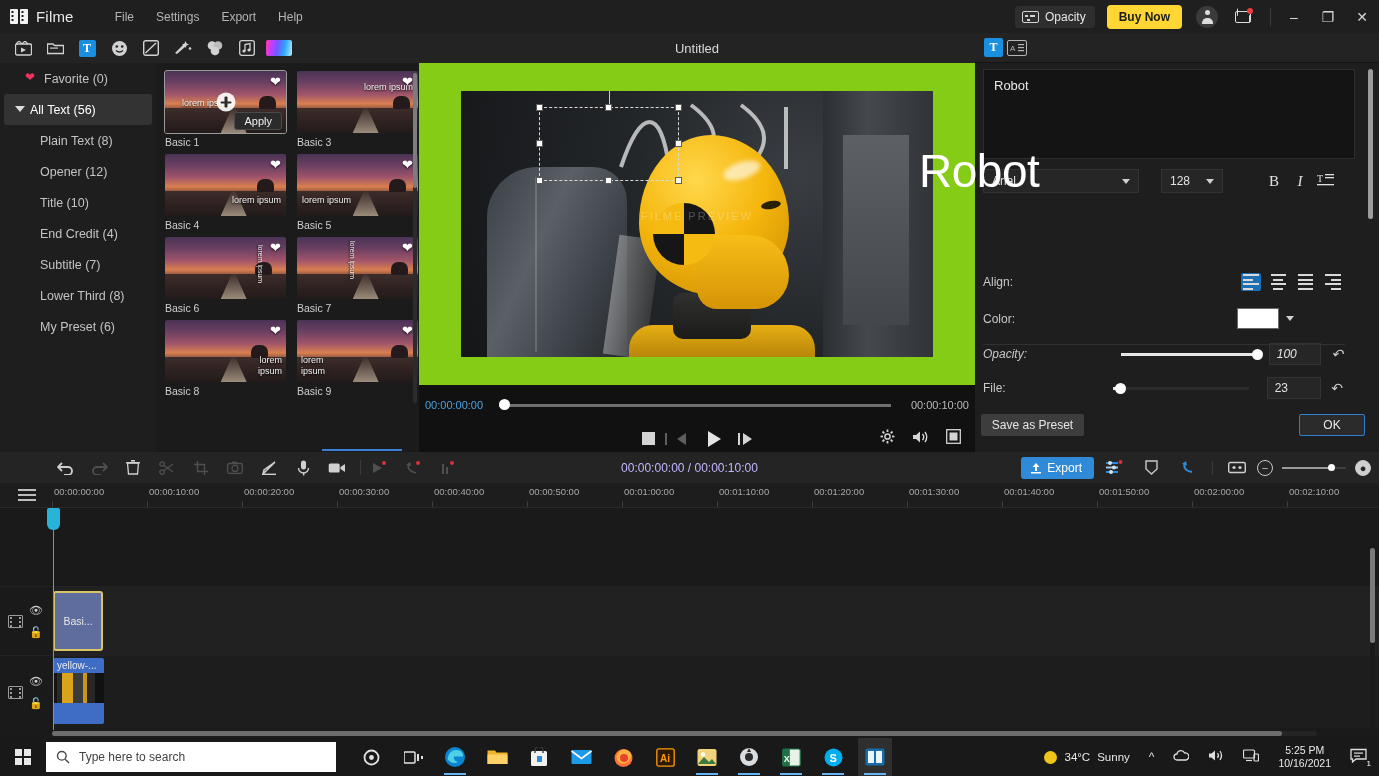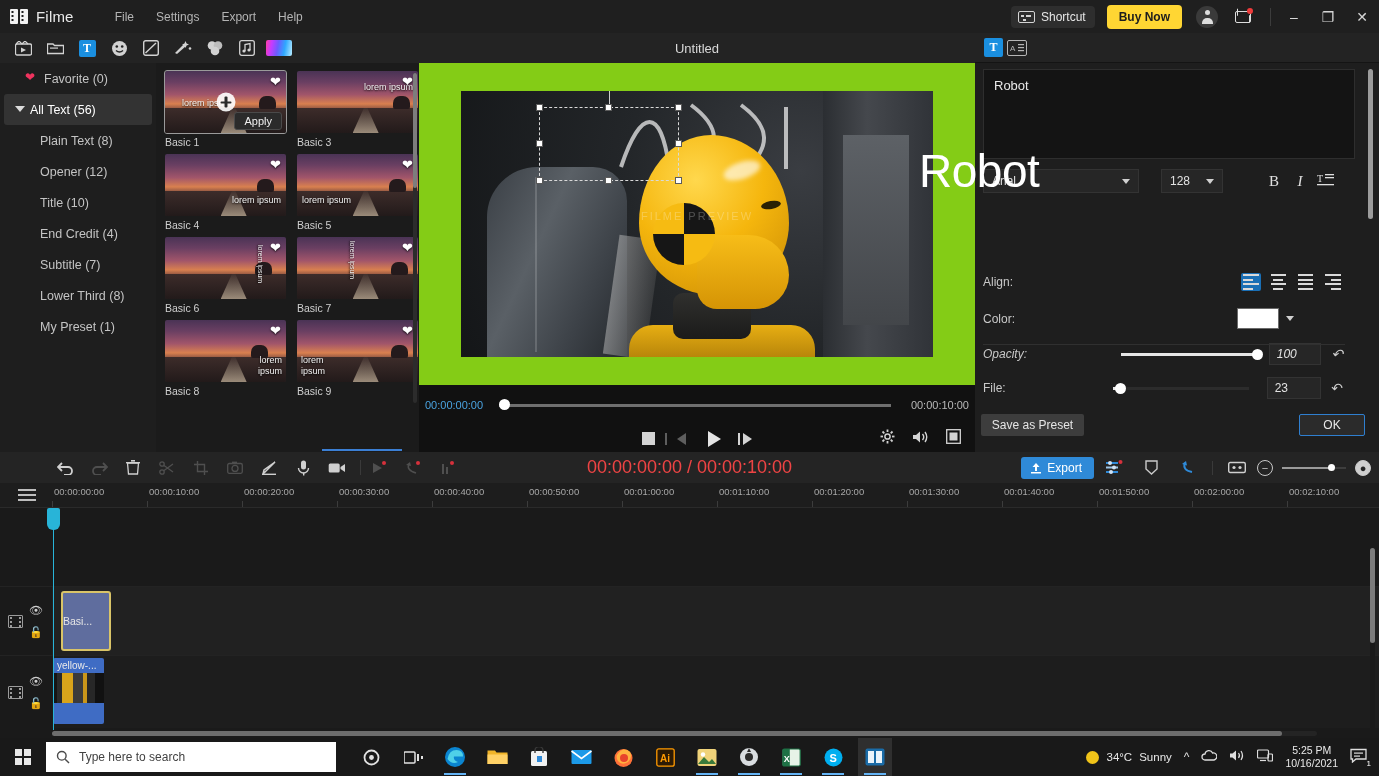--- a/index.html
+++ b/index.html
@@ -418,21 +418,21 @@
     position: absolute; left: 0; top: 452px; width: 1379px; height: 31px;
     background: #242424; display: flex; align-items: center;
   }
   .tl-ic {
     width: 34px; height: 31px; display: flex; align-items: center; justify-content: center;
     color: #d0d0d0; font-size: 15px; position: relative;
   }
   .tl-ic.dim { color: #4f4f4f; }
   .tl-center {
     position: absolute; left: 0; right: 0; text-align: center;
-    color: #ef4444; font-size: 18px; pointer-events: none;
+    color: #c4b5fd; font-size: 12px; pointer-events: none;
   }
   .tl-right {
     position: absolute; right: 8px; top: 0; height: 31px;
     display: flex; align-items: center; gap: 3px;
   }
   .export-btn {
     background: #2f8ad8; color: #fff; font-size: 12px; border-radius: 3px;
     padding: 4px 12px 4px 9px; display: flex; align-items: center; gap: 5px;
   }
   .zoomslider { width: 64px; height: 2px; background: #9a9a9a; position: relative; margin: 0 6px; }
@@ -466,21 +466,21 @@
   .film-ic { width: 15px; height: 13px; border: 1.4px solid #9b9b9b; border-radius: 1px; position: relative; }
   .film-ic::before {
     content:""; position:absolute; left:1px; top:1px; width:2px; height:2px; background:#9b9b9b;
     box-shadow: 0 4px 0 #9b9b9b, 0 8px 0 #9b9b9b, 9px 0 0 #9b9b9b, 9px 4px 0 #9b9b9b, 9px 8px 0 #9b9b9b;
   }
   .eye-ic { color: #cfcfcf; font-size: 11px; }
   .lock-ic { color: #cfcfcf; font-size: 11px; }
   .track-row { position: absolute; left: 52px; right: 0; }
   .clip-text {
     position: absolute; background: #5f6d9e; border: 2px solid #d9c468; border-radius: 3px;
-    color: #e6e6e6; font-size: 10.5px; display: flex; align-items: center;  margin-left: 8px;
+    color: #e6e6e6; font-size: 10.5px; display: flex; align-items: center; justify-content: center;
   }
   .clip-video {
     position: absolute; background: #3f6cc4; border-radius: 2px; overflow: hidden;
   }
   .clip-video .cv-title { height: 15px; color: #e9e9e9; font-size: 10px; padding-left: 4px; line-height:15px; }
   .clip-video .cv-thumb {
     height: 30px; background:
       linear-gradient(to right, #151515 0 8%, #2a2a2a 8% 18%, #d9a41b 18% 40%, #3b3b3b 40% 58%,
       #c9961a 58% 66%, #272727 66% 82%, #111 82% 100%);
   }
@@ -512,21 +512,21 @@
   .win-logo { width: 16px; height: 16px; display:grid; grid-template-columns:1fr 1fr; grid-template-rows:1fr 1fr; gap:2px; }
   .win-logo i { background: #e8e8e8; display:block; }
   .searchbox {
     width: 290px; height: 30px; background: #ffffff; display: flex; align-items: center;
     padding-left: 10px; gap: 9px; color: #424242; font-size: 12px;
   }
   .tb-icons { display: flex; align-items: center; gap: 8px; margin-left: 18px; }
   .tb-ic { width: 34px; height: 38px; display:flex; align-items:center; justify-content:center; position:relative; }
   .tb-ic.act::after { content:""; position:absolute; left:6px; bottom:1px; width:22px; height:2.5px; background:#63b3f5; }
   .tb-ic.hl { background: #2f2f2f; }
-  .tray { position: absolute; right: 0; top: 0; height: 38px; display: flex; align-items: center; gap: 12px; padding-right: 8px; }
+  .tray { position: absolute; right: 0; top: 0; height: 38px; display: flex; align-items: center; gap: 19px; padding-right: 8px; }
   .weather { display: flex; align-items: center; gap: 7px; color: #e8e8e8; font-size: 11.5px; }
   .sun { width: 13px; height: 13px; border-radius: 50%; background: #f0c419; }
   .clock { color: #e9e9e9; font-size: 10.5px; line-height: 13px; text-align: center; }
   .tray-ic { color: #dedede; font-size: 12px; }
   .notif { position: relative; color: #dedede; font-size: 14px; padding-right: 4px; }
   .notif-badge { position: absolute; right: 0px; bottom: -2px; background: #191919; color: #fff; font-size: 8px; }
 </style>
 </head>
 <body>
 
@@ -551,21 +551,21 @@
     <div class="menubar">
       <span class="mi">File</span>
       <span class="mi">Settings</span>
       <span class="mi">Export</span>
       <span class="mi">Help</span>
     </div>
 
     <div class="tb-right">
       <div class="shortcut-btn">
         <span class="kbd-icon"></span>
-        <span>Shortcut</span>
+        <span>Opacity</span>
       </div>
       <div class="buynow-btn">Buy Now</div>
       <div class="ic-round ic-person"></div>
       <div class="ic-mail">
         <span class="mail-body"></span>
         <span class="dot-red"></span>
       </div>
       <span class="tb-sep"></span>
       <div class="wbtn">–</div>
       <div class="wbtn">❐</div>
@@ -666,21 +666,21 @@
     <div class="cat sub">
         <span>End Credit (4)</span>
       </div>
     <div class="cat sub">
         <span>Subtitle (7)</span>
       </div>
     <div class="cat sub">
         <span>Lower Third (8)</span>
       </div>
     <div class="cat sub">
-        <span>My Preset (1)</span>
+        <span>My Preset (6)</span>
       </div>
   </div>
 
   <div class="gridpanel">
     <div class="grid">
 
       <div class="cell sel">
         <div class="thumb">
           <span class="ground"></span>
             <span class="tree" style="right:10px"></span>

